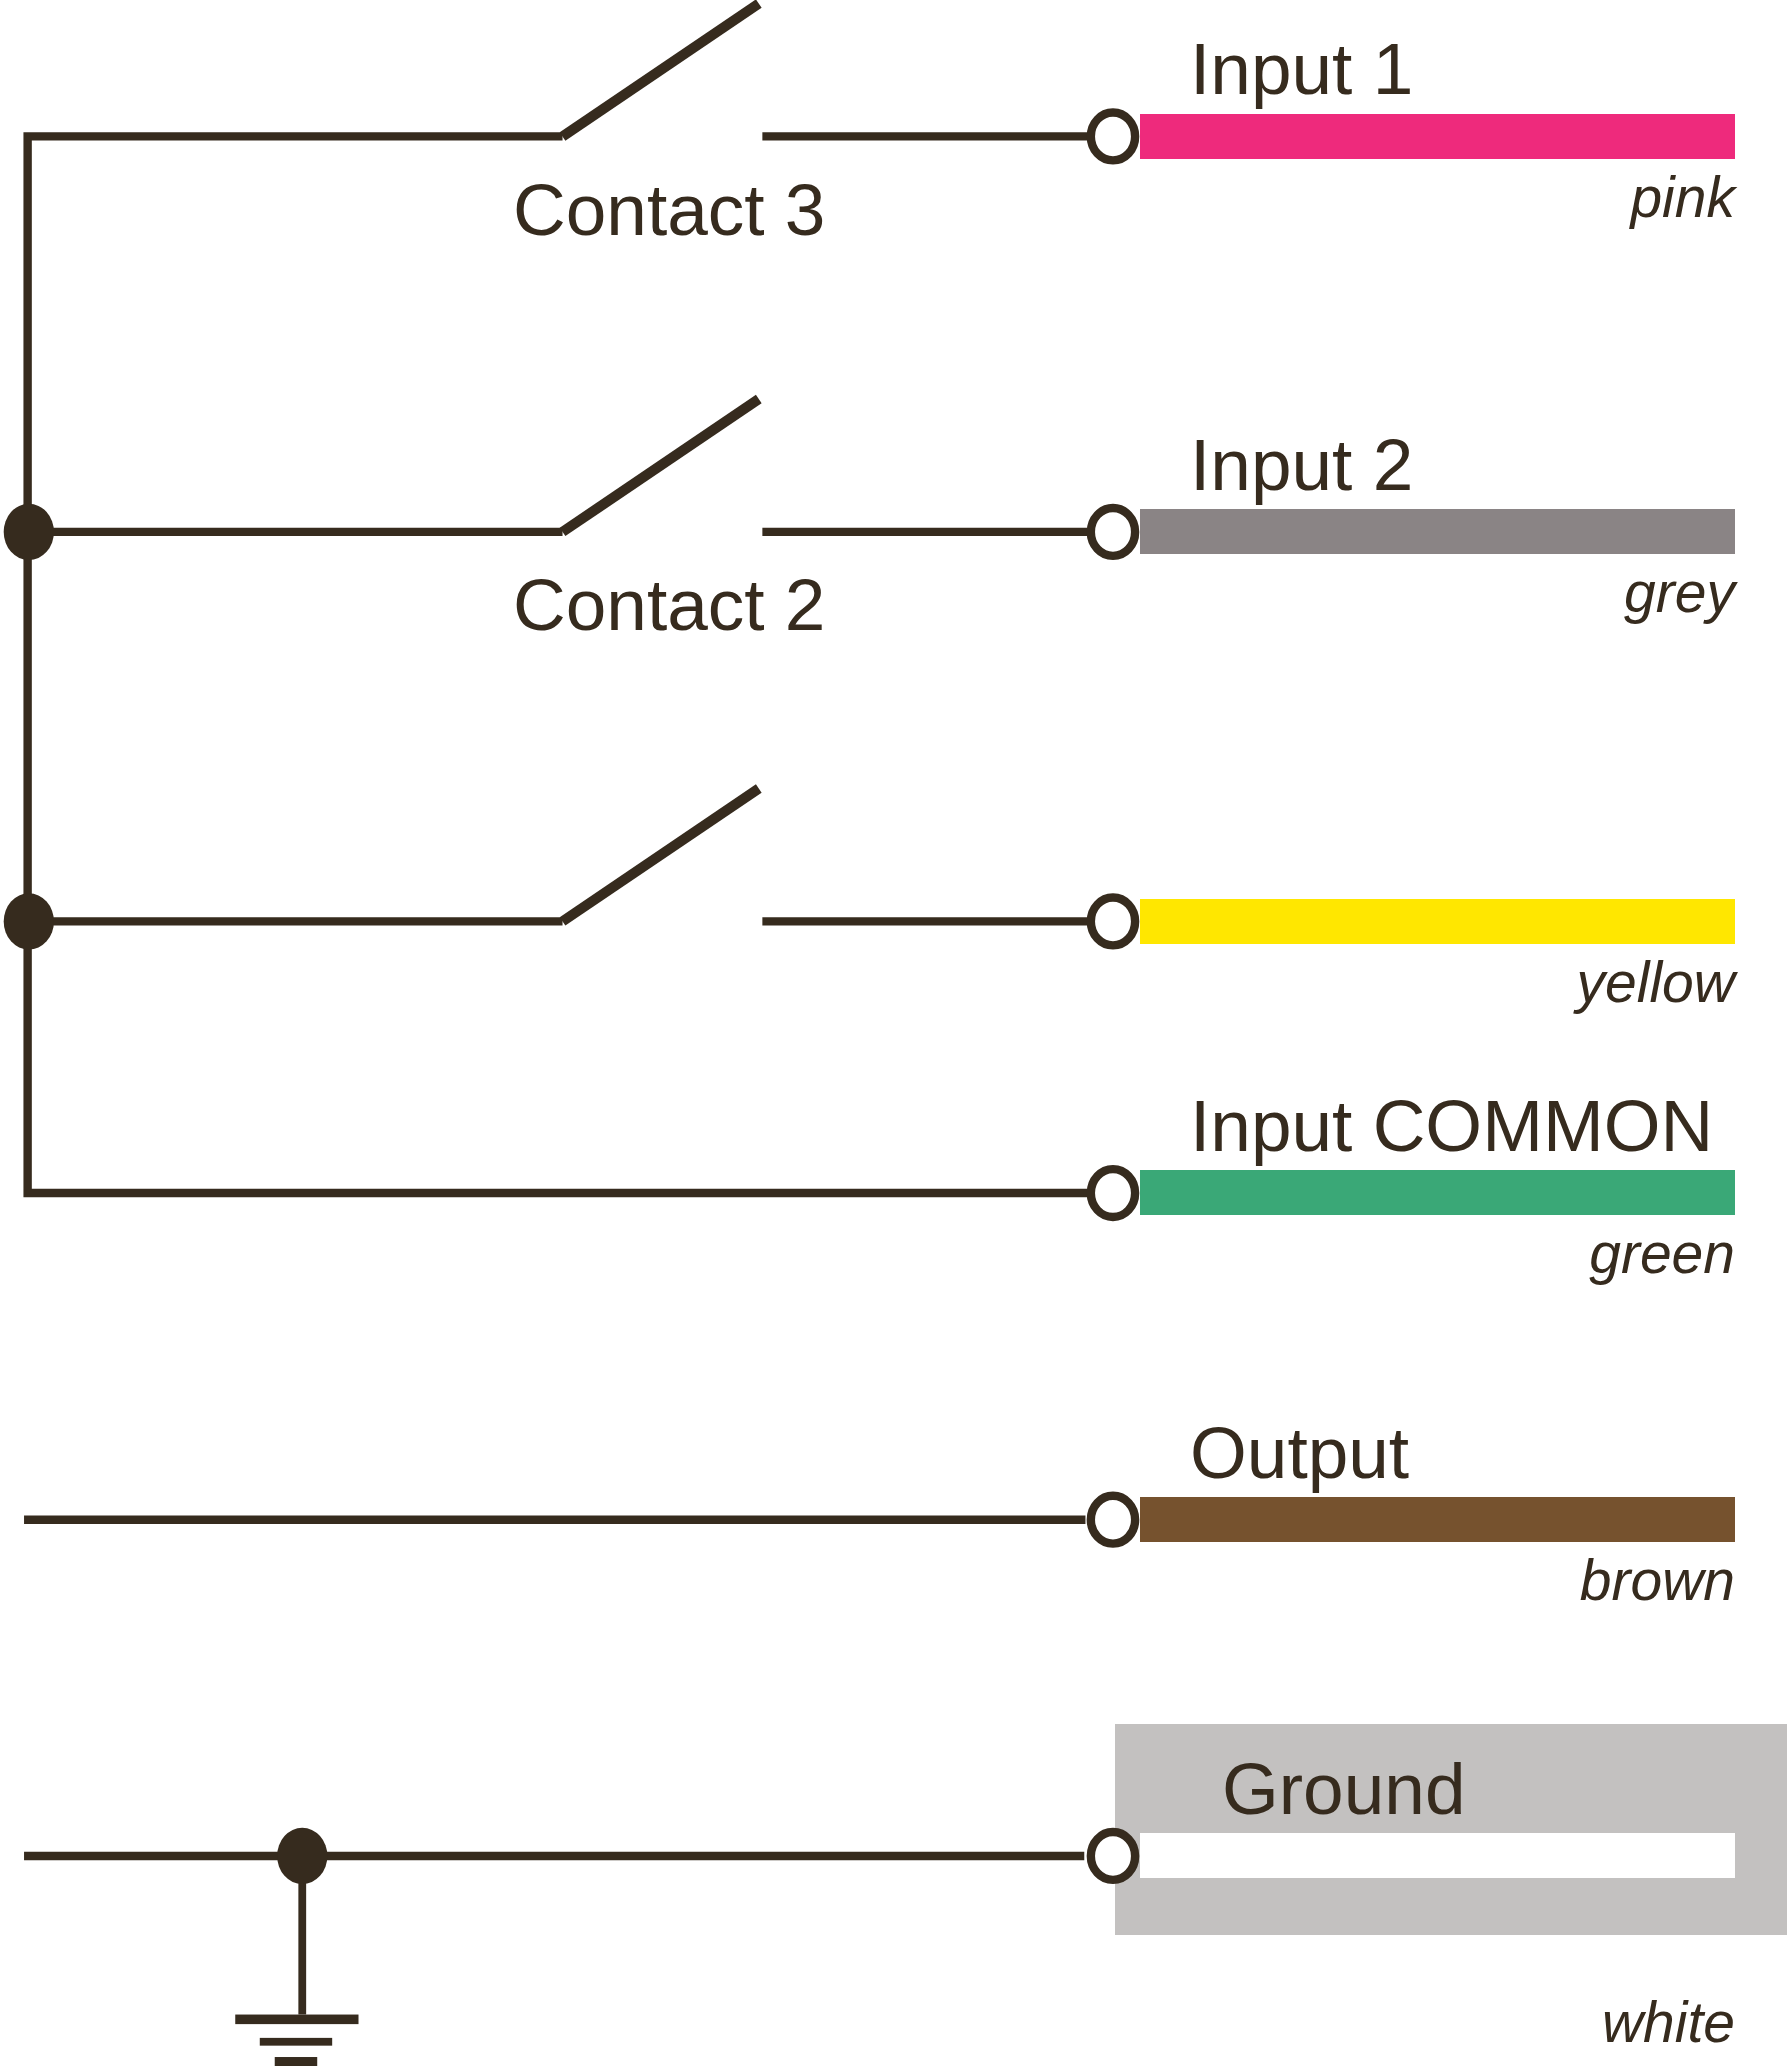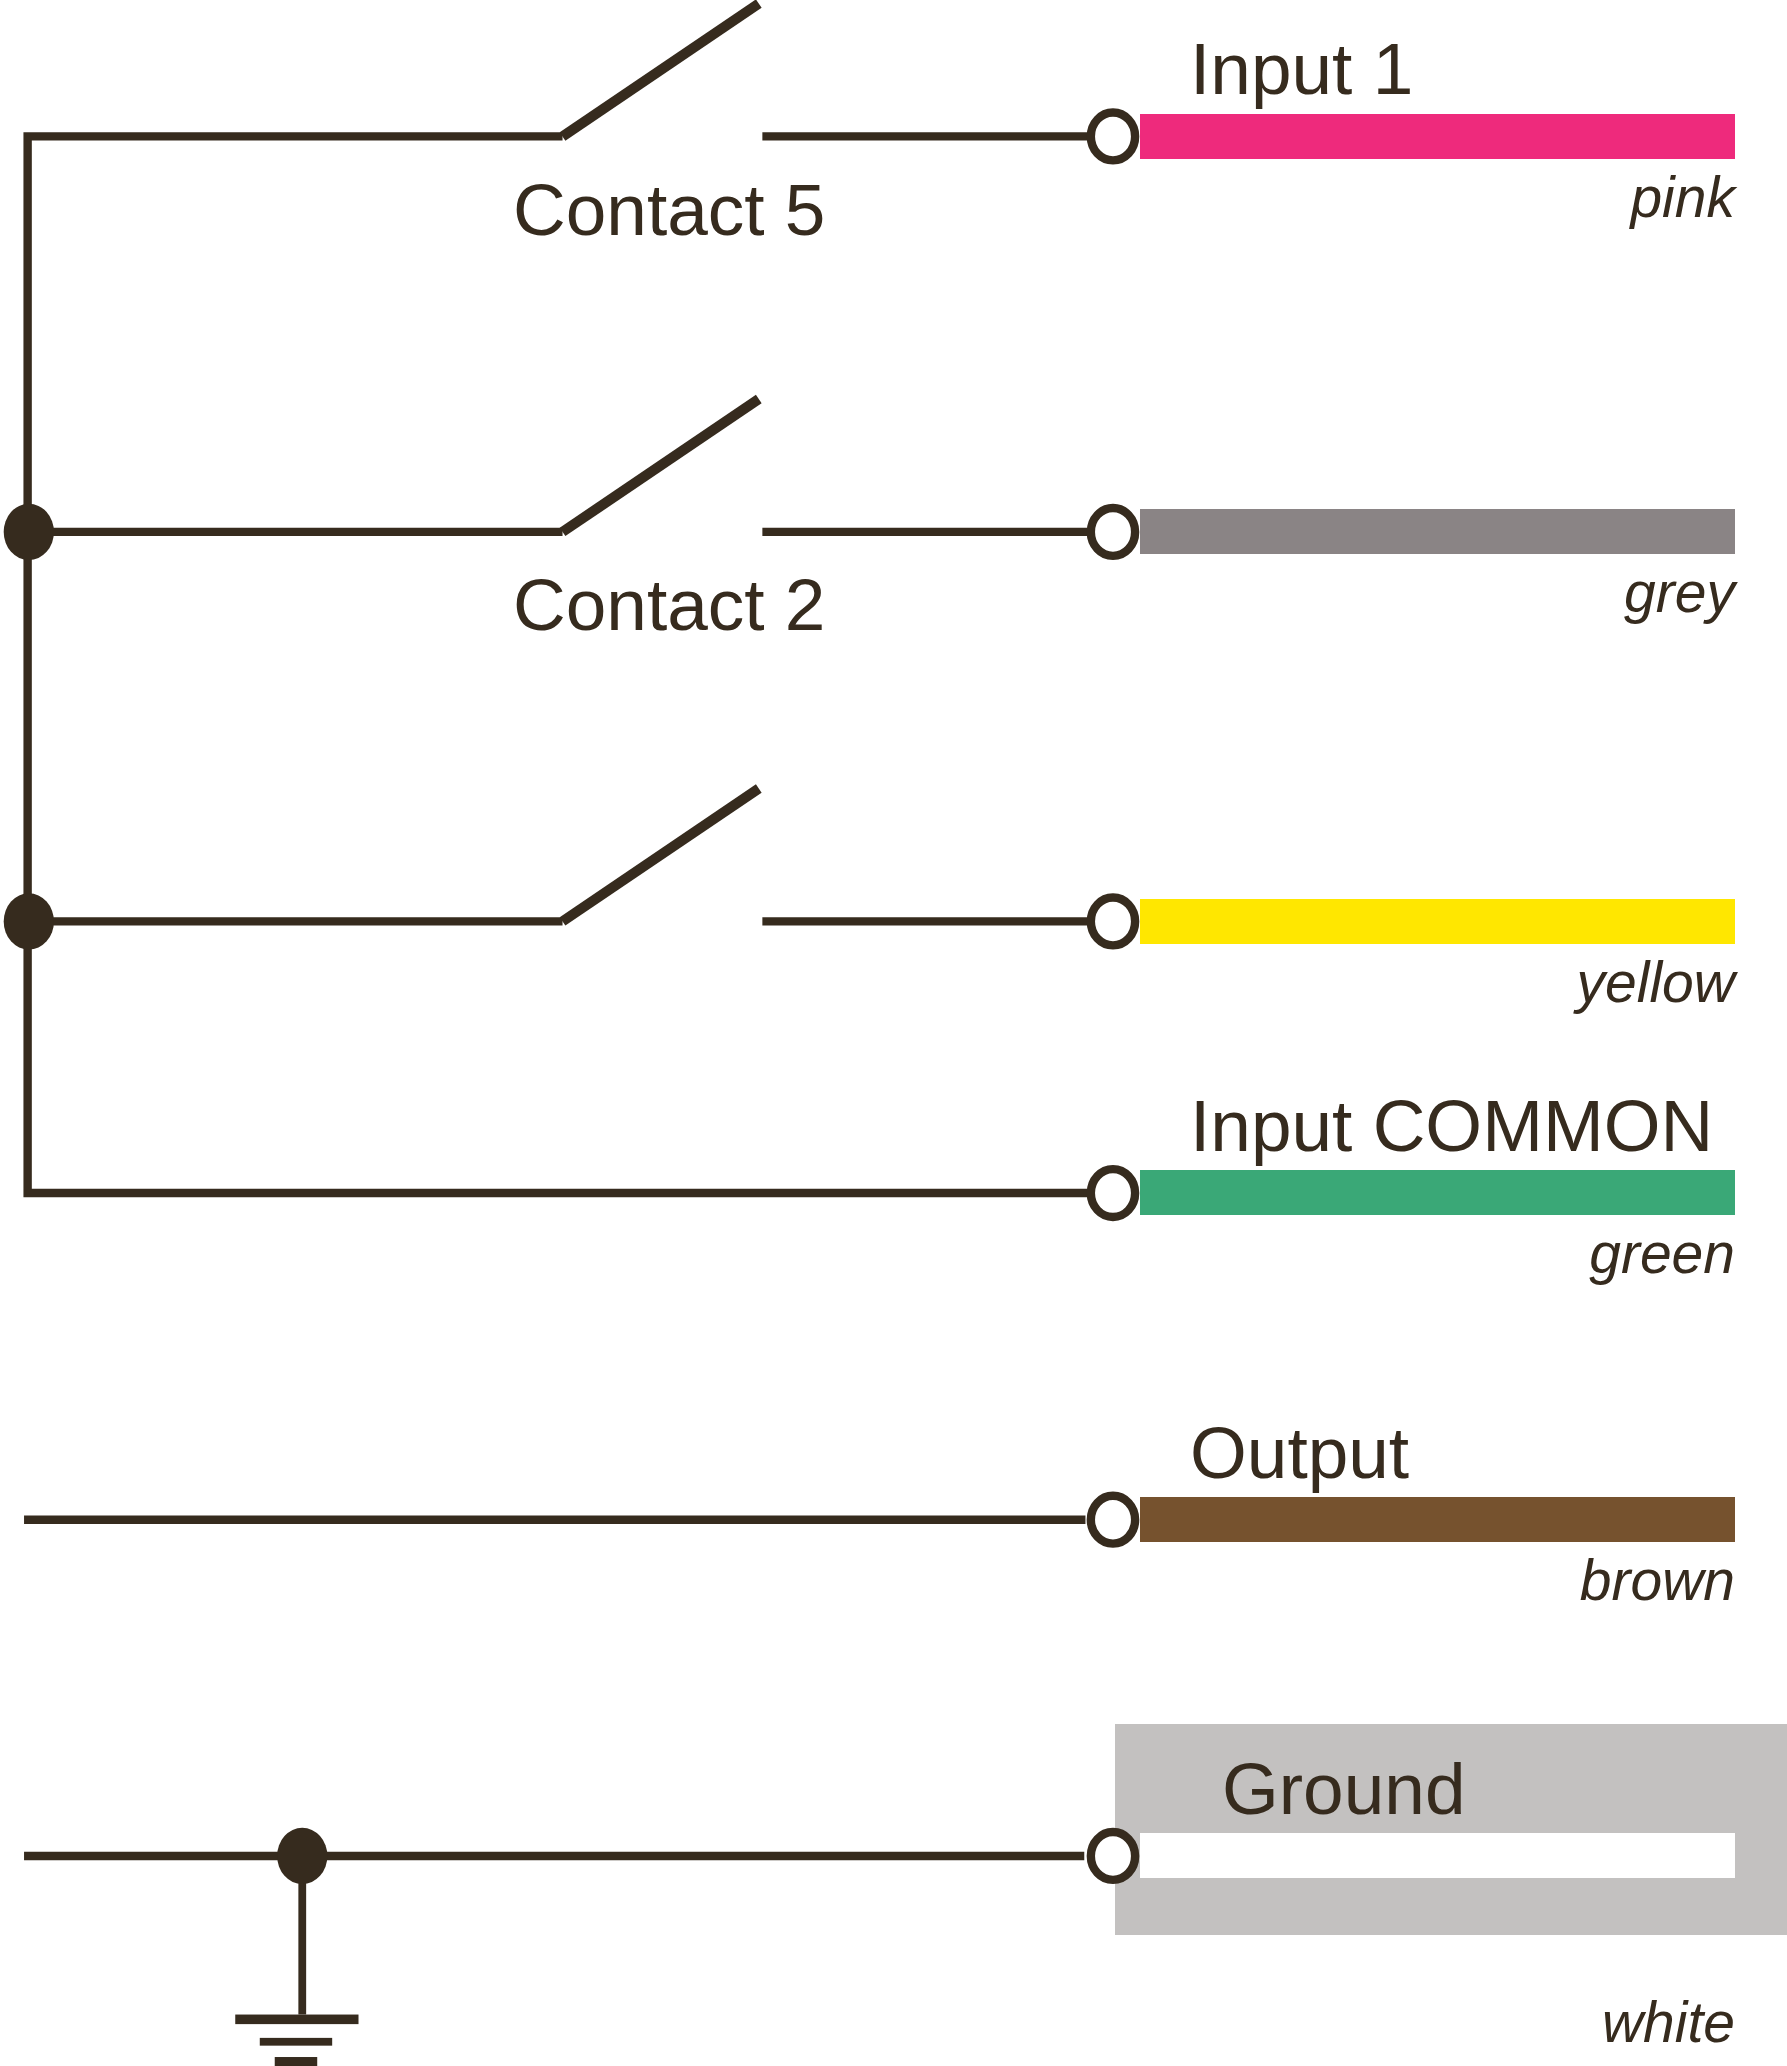--- a/index.html
+++ b/index.html
@@ -139,28 +139,29 @@
   </svg>
 
   <div class="bar r1" style="background: rgb(238, 42, 124);"></div>
   <div class="bar r2" style="background: rgb(138, 132, 133);"></div>
   <div class="bar r3" style="background: rgb(255, 231, 0);"></div>
   <div class="bar r4" style="background: rgb(58, 168, 119);"></div>
   <div class="bar r5" style="background: rgb(118, 82, 46);"></div>
   <div class="bar r6" style="background: rgb(255, 255, 255);"></div>
 
   <div class="term-label r1">Input 1</div>
+  <div class="term-label r2">Input 2</div>
   <div class="term-label r4">Input COMMON</div>
   <div class="term-label r5">Output</div>
   <div class="term-label r6">Ground</div>
 
   <div class="color-label r1">pink</div>
   <div class="color-label r2">grey</div>
   <div class="color-label r3">yellow</div>
   <div class="color-label r4">green</div>
   <div class="color-label r5">brown</div>
   <div class="color-label r6">white</div>
 
-  <div class="contact-label c1">Contact 5</div>
+  <div class="contact-label c1">Contact 3</div>
   <div class="contact-label c2">Contact 2</div>
 
 </div>
 
 
 </body></html>

